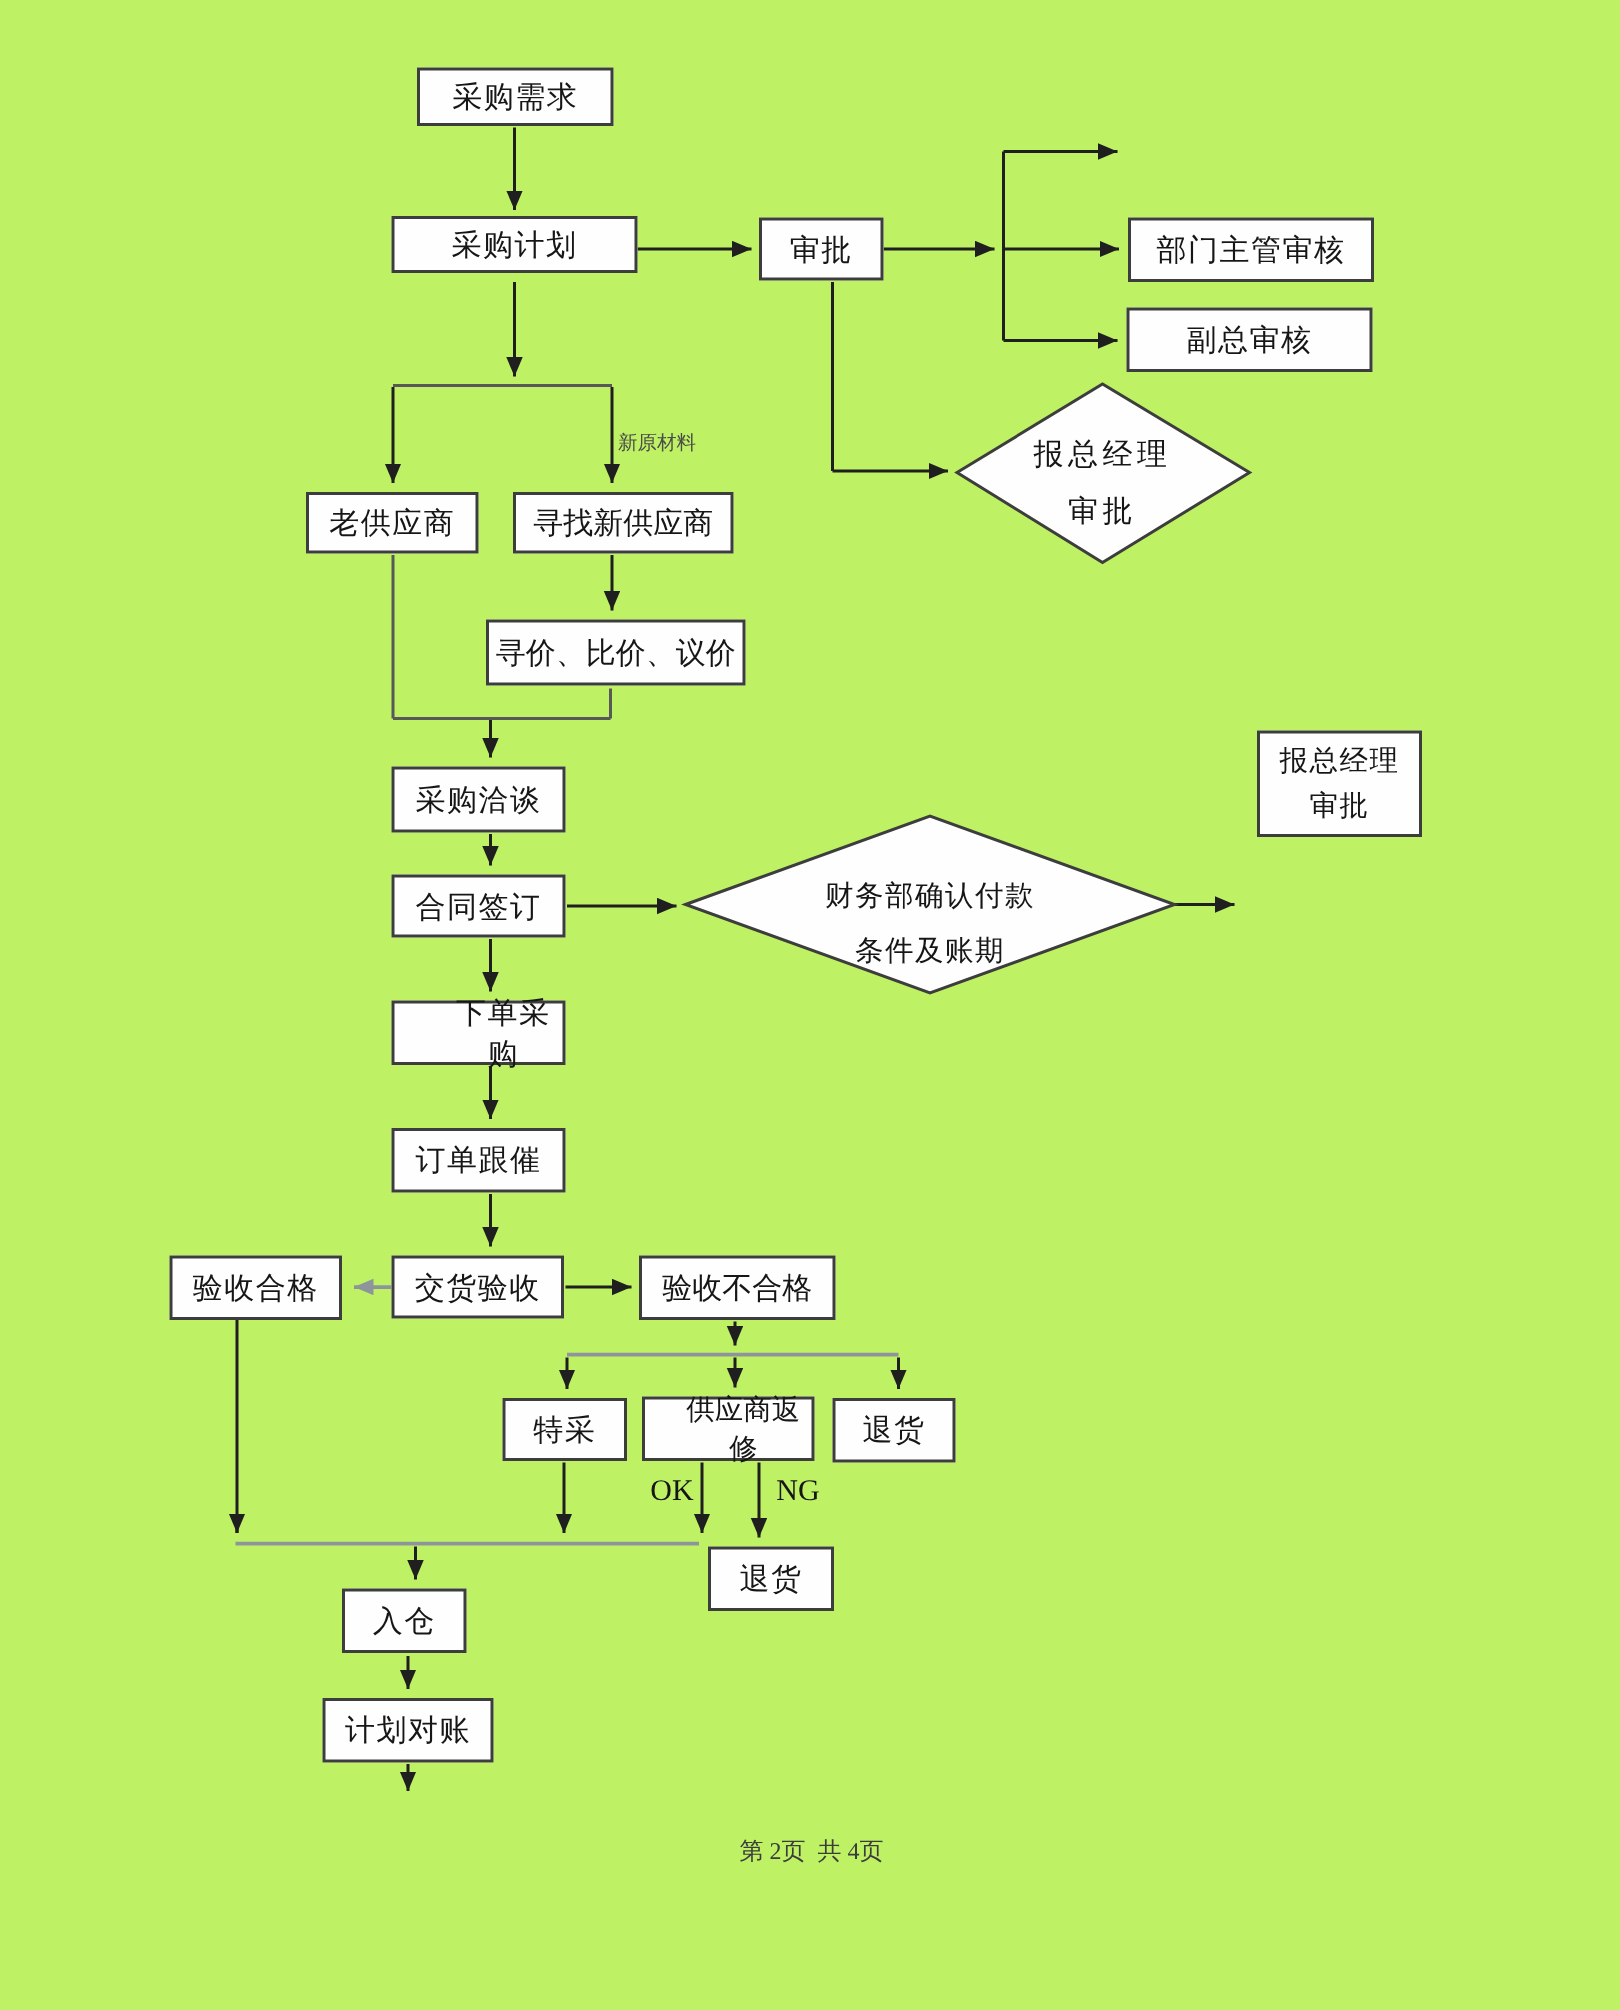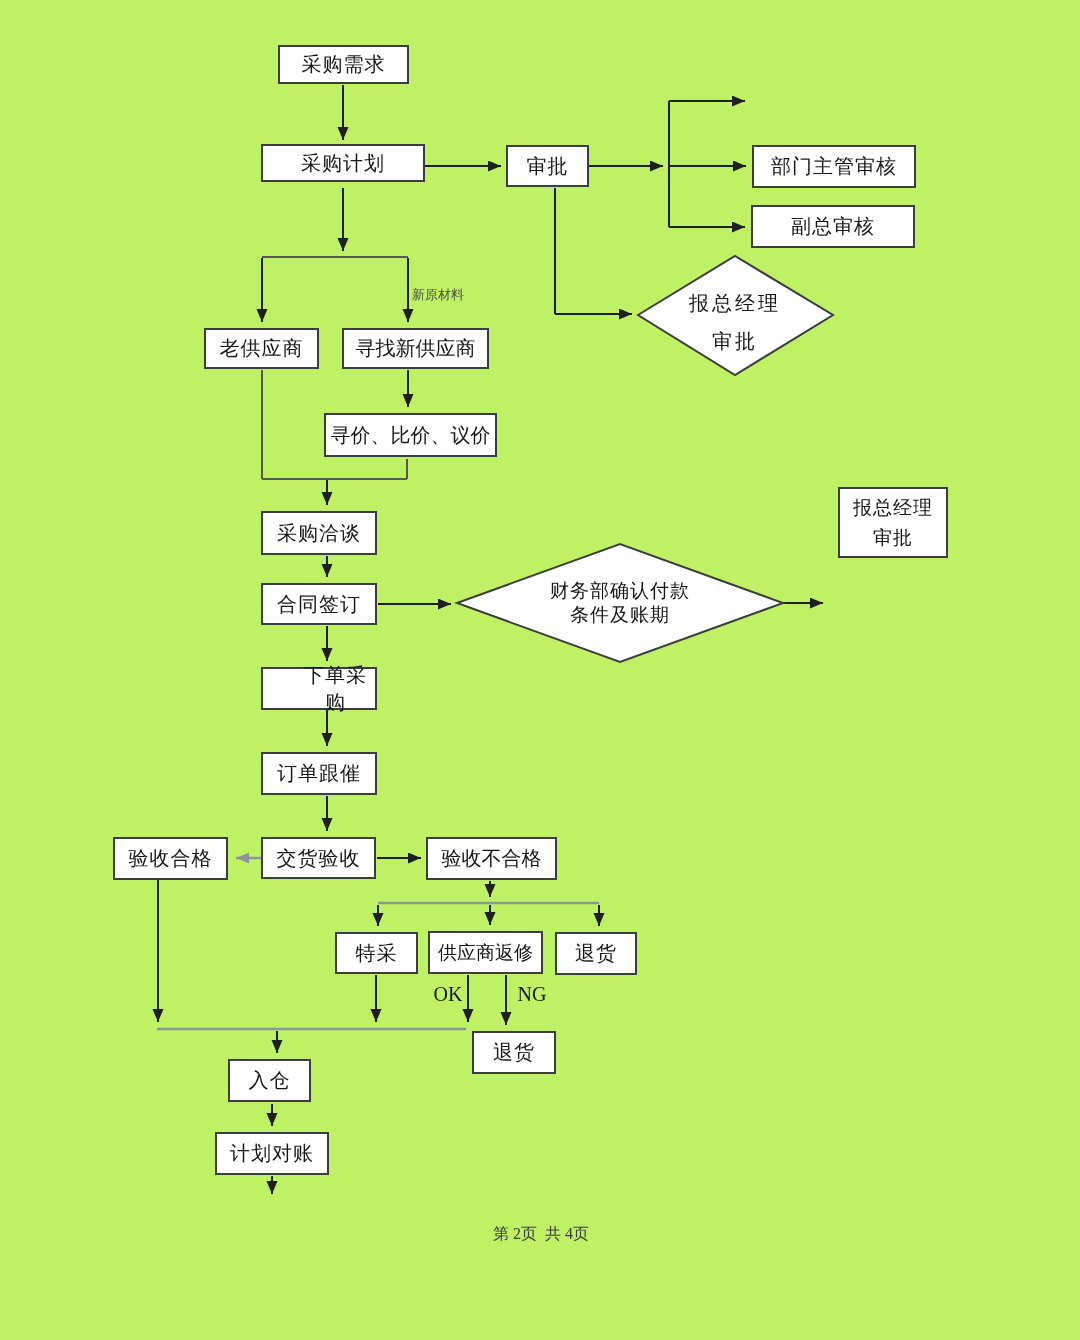--- a/index.html
+++ b/index.html
@@ -128,39 +128,39 @@
   <div class="node" style="left:204px;top:328px;width:115px;height:41px;">老供应商</div>
 
   <div class="node" style="left:342px;top:328px;width:147px;height:41px;letter-spacing:0;">寻找新供应商</div>
 
   <div class="node" style="left:324px;top:413px;width:173px;height:44px;letter-spacing:0;">寻价、比价、议价</div>
 
   <div class="node" style="left:261px;top:511px;width:116px;height:44px;">采购洽谈</div>
 
   <div class="node" style="left:261px;top:583px;width:116px;height:42px;">合同签订</div>
 
-  <div class="dtext" style="left:505px;top:579px;width:230px;font-size:19px;line-height:24px;letter-spacing:1px;">财务部确认付款
+  <div class="dtext" style="left:505px;top:579px;width:230px;font-size:19px;line-height:37px;letter-spacing:1px;">财务部确认付款
 条件及账期</div>
 
   <div class="node prelines" style="left:838px;top:487px;width:110px;height:71px;font-size:19px;line-height:30px;">报总经理
 审批</div>
 
   <div class="node" style="left:261px;top:667px;width:116px;height:43px;padding-left:33px;">下单采购</div>
 
   <div class="node" style="left:261px;top:752px;width:116px;height:43px;">订单跟催</div>
 
   <div class="node" style="left:261px;top:837px;width:115px;height:42px;">交货验收</div>
 
   <div class="node" style="left:113px;top:837px;width:115px;height:43px;">验收合格</div>
 
   <div class="node" style="left:426px;top:837px;width:131px;height:43px;letter-spacing:0;">验收不合格</div>
 
   <div class="node" style="left:335px;top:932px;width:83px;height:42px;">特采</div>
 
-  <div class="node" style="left:428px;top:931px;width:115px;height:43px;font-size:19px;letter-spacing:0;">供应商返修</div>
+  <div class="node" style="left:428px;top:931px;width:115px;height:43px;font-size:19px;letter-spacing:0;padding-left:20px;">供应商返修</div>
 
   <div class="node" style="left:555px;top:932px;width:82px;height:43px;">退货</div>
 
   <div class="node" style="left:472px;top:1031px;width:84px;height:43px;">退货</div>
 
   <div class="node" style="left:228px;top:1059px;width:83px;height:43px;">入仓</div>
 
   <div class="node" style="left:215px;top:1132px;width:114px;height:43px;">计划对账</div>
 
   <div class="elabel" style="left:412px;top:286px;font-size:13px;">新原材料</div>

